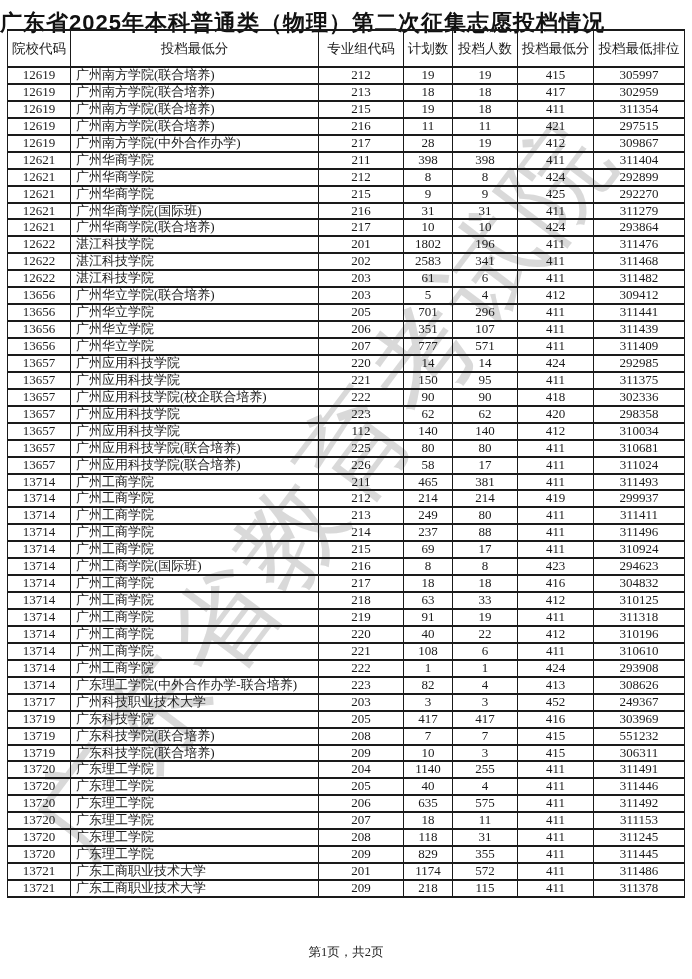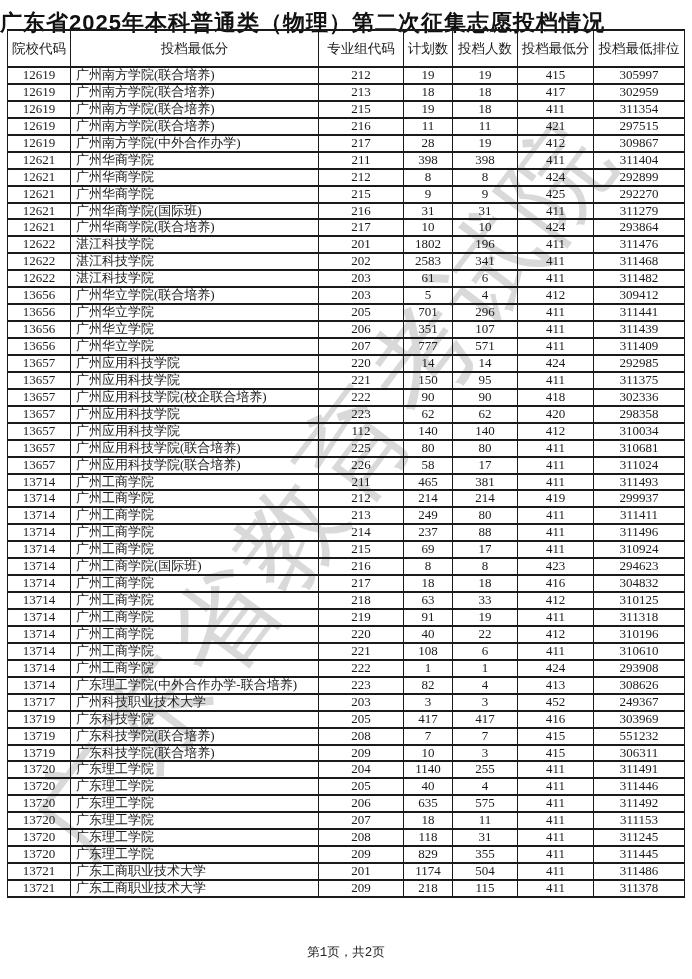--- a/index.html
+++ b/index.html
@@ -73,21 +73,21 @@
   }
   .page-footer {
     position: absolute;
     top: 944px;
     left: 0;
     width: 100%;
     text-align: center;
     font-size: 12.5px;
     color: #222222;
     z-index: 3;
-    font-family: Liberation Mono, monospace;
+    font-family: Liberation Serif, serif;
   }
 </style>
 </head>
 <body>
 
 <div class="page">
 
   <div class="watermark">广东省教育考试院</div>
 
   <div class="page-title">广东省2025年本科普通类（物理）第二次征集志愿投档情况</div>
@@ -535,21 +535,21 @@
     <td class="col-plan">829</td>
     <td class="col-filed">355</td>
     <td class="col-score">411</td>
     <td class="col-rank">311445</td>
   </tr>
         <tr>
     <td class="col-code">13721</td>
     <td class="col-name">广东工商职业技术大学</td>
     <td class="col-group">201</td>
     <td class="col-plan">1174</td>
-    <td class="col-filed">504</td>
+    <td class="col-filed">572</td>
     <td class="col-score">411</td>
     <td class="col-rank">311486</td>
   </tr>
         <tr>
     <td class="col-code">13721</td>
     <td class="col-name">广东工商职业技术大学</td>
     <td class="col-group">209</td>
     <td class="col-plan">218</td>
     <td class="col-filed">115</td>
     <td class="col-score">411</td>

